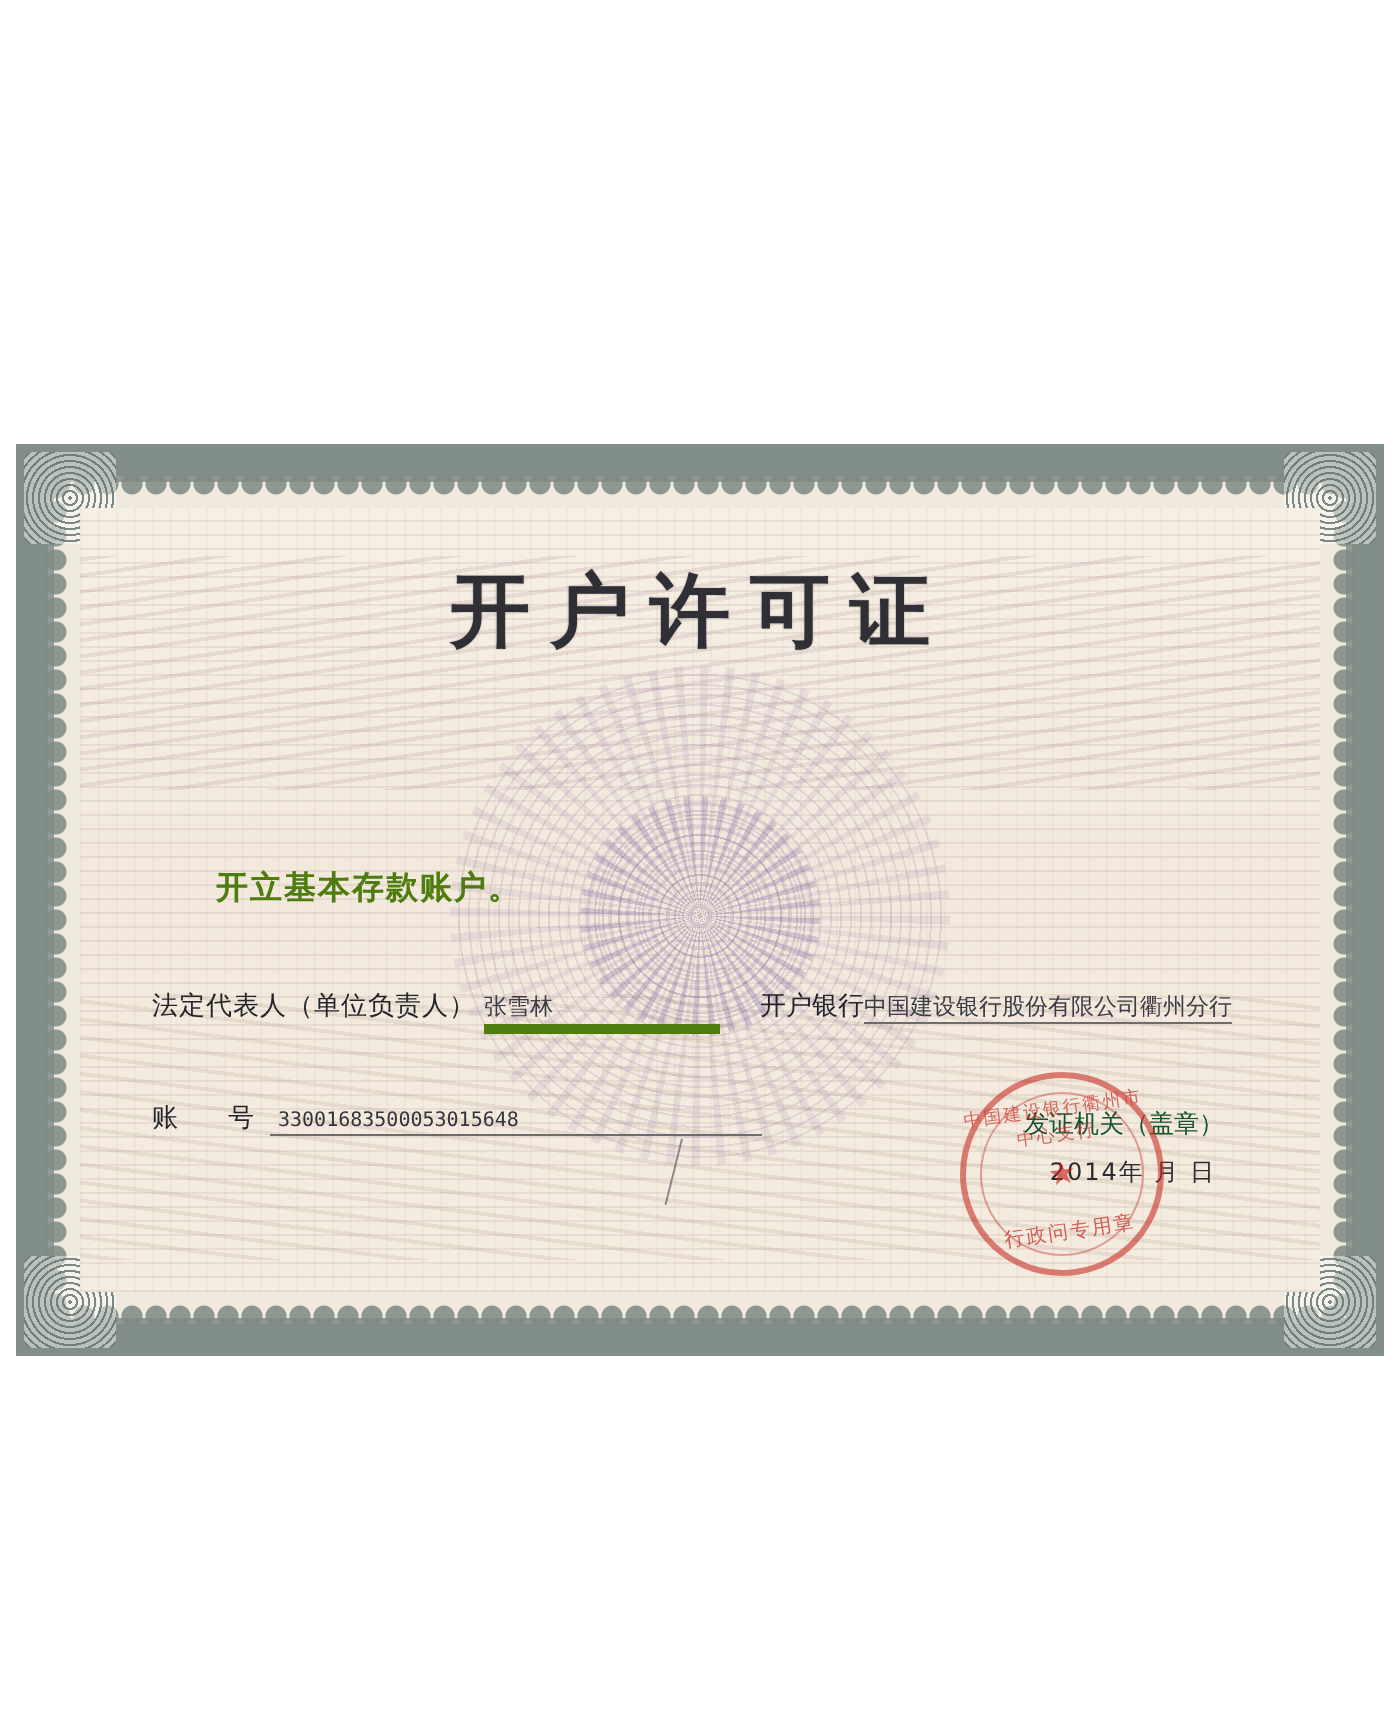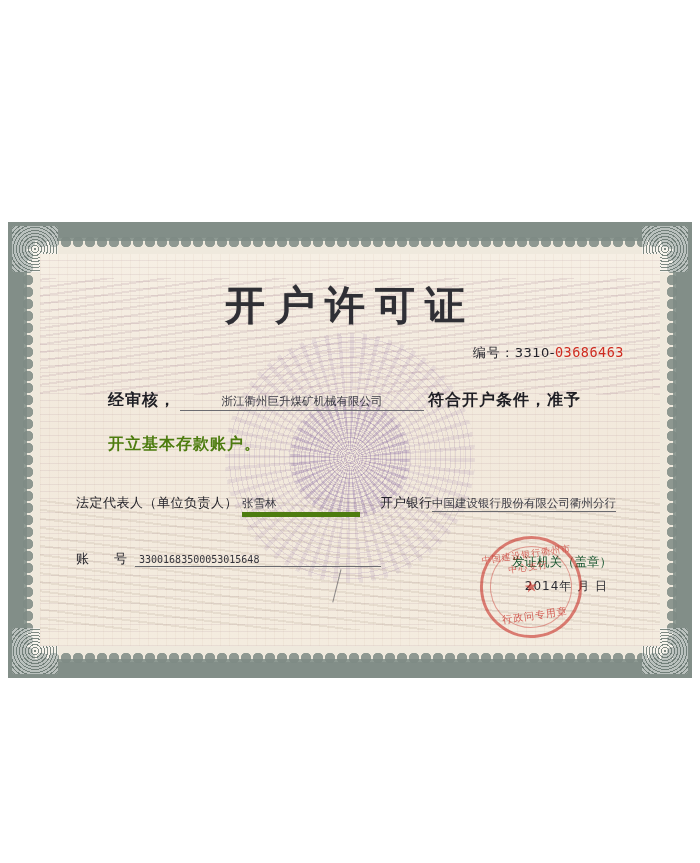--- a/index.html
+++ b/index.html
@@ -369,27 +369,21 @@
       <div id="wave2"></div>
       <div id="wave3"></div>
       <div id="rosette"></div>
       <div id="rosette2"></div>
 
       <div id="content">
 
         <div id="title">开户许可证</div>
 
 
-        <div class="row" id="serial-no">
-          <span id="serial-prefix">编号：</span><span id="serial-prefix2" class="label">3310-</span><span id="serial-red">03686463</span>
-        </div>
-
-        <div class="row" id="para-line1">
-          <span class="big">经审核，</span><span id="company">浙江衢州巨升煤矿机械有限公司</span><span class="big">符合开户条件，准予</span>
-        </div>
+
 
         <div class="row" id="para-line2">开立基本存款账户。</div>
 
         <div class="row" id="rep-row">
           <span class="label">法定代表人（单位负责人）</span><span id="rep-value">张雪林</span>
         </div>
 
         <div class="row" id="bank-row">
           <span id="bank-label">开户银行</span><span id="bank-value">中国建设银行股份有限公司衢州分行</span>
         </div>

